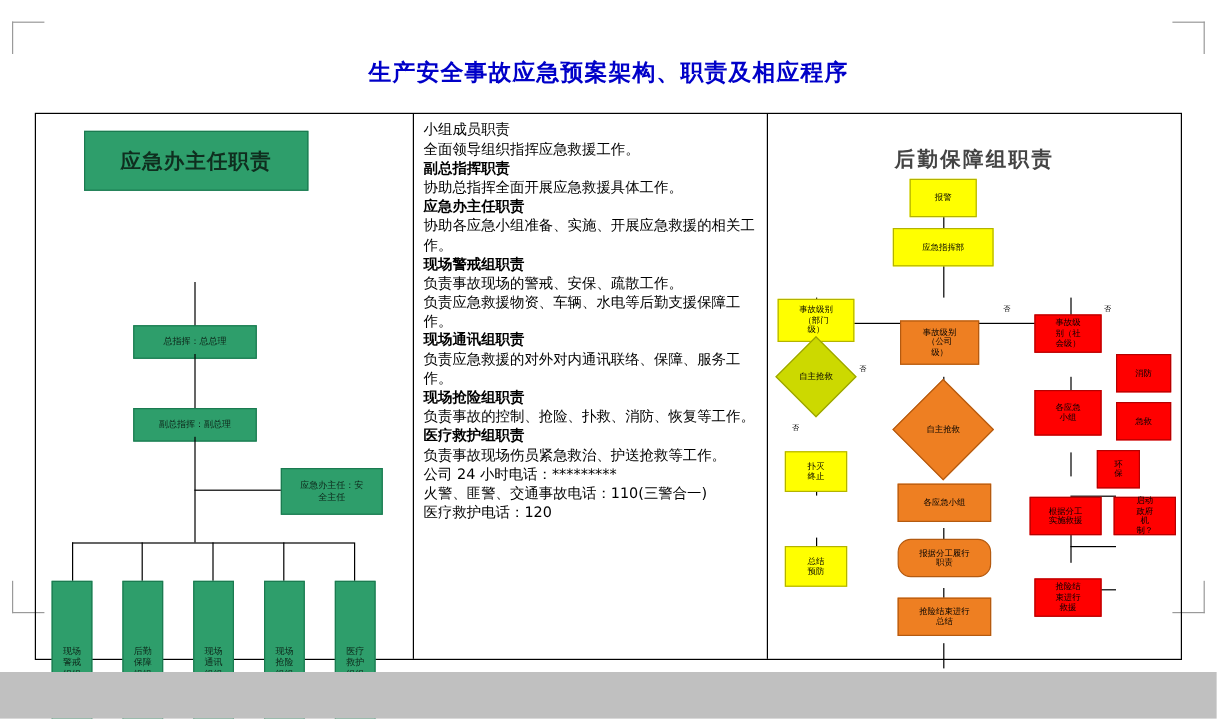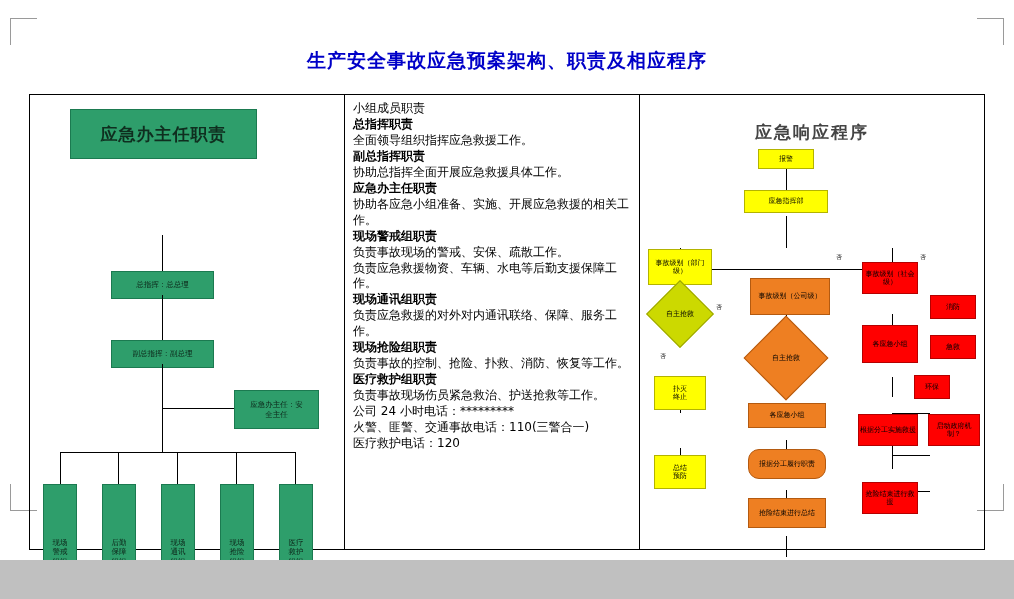--- a/index.html
+++ b/index.html
@@ -58,21 +58,21 @@
 
   
   .mid{position:absolute;left:8px;top:6px;width:282px;font-size:12px;color:#000;line-height:1.33;}
   .mid .b{font-weight:bold;}
   .mid p{margin:0;}
 
   
   .node{
     position:absolute;box-sizing:border-box;border:1px solid #7a7a2a;
     font-size:7px;line-height:1.2;color:#000;
-    display:flex;align-items:center;justify-content:center;text-align:center;padding:1px;
+    display:flex;align-items:center;justify-content:center;text-align:center;padding:15px;
   }
   .yellow{background:#ffff00;border-color:#b3b300;}
   .orange{background:#ee7f22;border-color:#b45a10;}
   .red{background:#ff0000;border-color:#b50000;color:#000;}
   .diamond{
     position:absolute;transform:rotate(45deg);box-sizing:border-box;
     display:flex;align-items:center;justify-content:center;
   }
   .diamond > span{transform:rotate(-45deg);font-size:7px;text-align:center;display:block;white-space:nowrap;}
   .dy{background:#ccd900;border:1px solid #9aa300;}
@@ -127,21 +127,20 @@
       <div class="gbox" style="left:72px;top:389px;width:34px;height:145px;">后勤保障组组长：</div>
       <div class="gbox" style="left:131px;top:389px;width:34px;height:145px;">现场通讯组组长：</div>
       <div class="gbox" style="left:190px;top:389px;width:34px;height:145px;">现场抢险组组长：</div>
       <div class="gbox" style="left:249px;top:389px;width:34px;height:145px;">医疗救护组组长：</div>
     </div>
 
     <div class="cell c2">
       <div class="mid">
         <p>小组成员职责</p>
 
-        <p class="b">总指挥职责</p>
         <p>全面领导组织指挥应急救援工作。</p>
 
         <p class="b">副总指挥职责</p>
         <p>协助总指挥全面开展应急救援具体工作。</p>
 
         <p class="b">应急办主任职责</p>
         <p>协助各应急小组准备、实施、开展应急救援的相关工作。</p>
 
         <p class="b">现场警戒组职责</p>
         <p>负责事故现场的警戒、安保、疏散工作。</p>
@@ -157,21 +156,21 @@
         <p class="b">医疗救护组职责</p>
         <p>负责事故现场伤员紧急救治、护送抢救等工作。</p>
 
         <p>公司 24 小时电话：*********</p>
         <p>火警、匪警、交通事故电话：110(三警合一)</p>
         <p>医疗救护电话：120</p>
       </div>
     </div>
 
     <div class="cell c3">
-      <div class="hdr-right">应急响应程序</div>
+      <div class="hdr-right">后勤保障组职责</div>
 
       <div class="line vline" style="left:146px;top:74px;height:21px;"></div>
       <div class="line vline" style="left:146px;top:121px;height:32px;"></div>
       <div class="line hline" style="left:40px;top:174px;width:106px;"></div>
       <div class="line hline" style="left:146px;top:174px;width:106px;"></div>
       <div class="line vline" style="left:40px;top:153px;height:21px;"></div>
       <div class="line vline" style="left:252px;top:153px;height:21px;"></div>
       <div class="line vline" style="left:40px;top:174px;height:16px;"></div>
       <div class="line vline" style="left:252px;top:174px;height:16px;"></div>
       <div class="line vline" style="left:40px;top:219px;height:26px;"></div>
@@ -202,21 +201,21 @@
 
       <div class="node yellow" style="left:14px;top:281px;width:52px;height:34px;">
         <span style="white-space:pre-line">扑灭
 终止</span>
       </div>
       <div class="node yellow" style="left:14px;top:360px;width:52px;height:34px;">
         <span style="white-space:pre-line">总结
 预防</span>
       </div>
 
-      <div class="node orange" style="left:110px;top:183px;width:80px;height:37px;">事故级别（公司级）</div>
+      <div class="node orange" style="left:110px;top:172px;width:66px;height:37px;">事故级别（公司级）</div>
 
       <div class="diamond do" style="left:116px;top:233px;width:60px;height:60px;">
         <span>自主抢救</span>
       </div>
 
       <div class="node orange" style="left:108px;top:308px;width:78px;height:25px;">各应急小组</div>
       <div class="node orange" style="left:108px;top:354px;width:78px;height:30px;border-radius:11px;">报据分工履行职责</div>
       <div class="node orange" style="left:108px;top:403px;width:78px;height:30px;">抢险结束进行总结</div>
 
       <div class="node red" style="left:222px;top:167px;width:56px;height:32px;">事故级别（社会级）</div>

